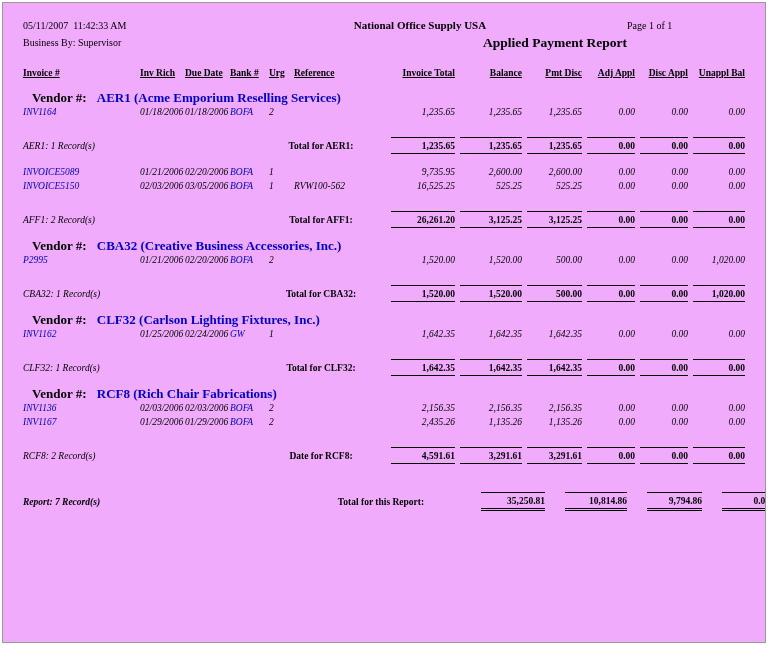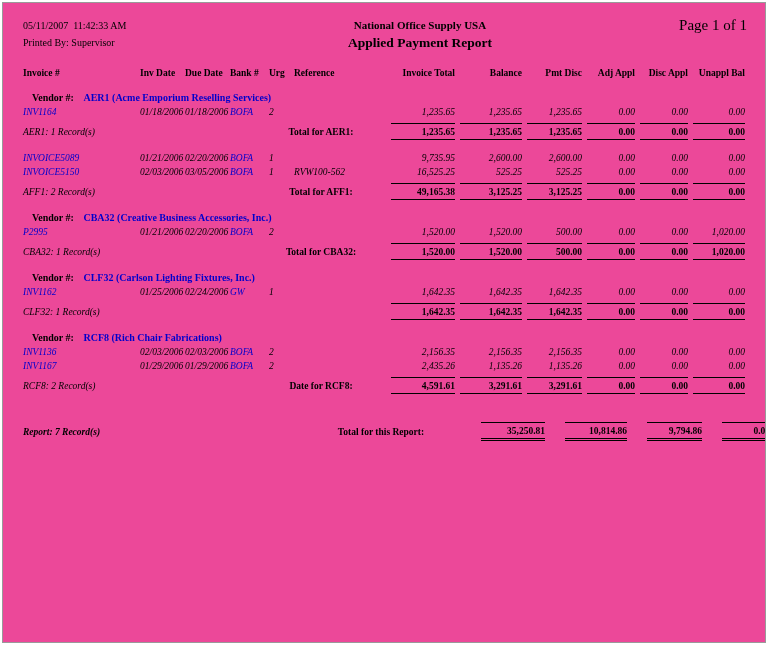--- a/index.html
+++ b/index.html
@@ -5,51 +5,51 @@
   * { margin: 0; padding: 0; box-sizing: border-box; }
   html, body { background: #ffffff; }
   body {
     width: 768px; height: 645px; position: relative;
     font-family: "Liberation Serif", serif; color: #000;
     overflow: hidden;
   }
   .page {
     position: absolute; inset: 2px;
     border: 1px solid var(--page-border, #9a9a9a);
-    background: #ec4899;
+    background: #f0abfc;
     padding: 14px 18px 0 20px;
     overflow: hidden;
   }
   
   .page-header { display: flex; align-items: flex-start; }
   .hdr-left  { width: 190px; font-size: 10px; line-height: 17px; }
   .datetime  { white-space: pre; }
   .hdr-center{ flex: 1; text-align: center; }
   .company   { font-size: 11px; font-weight: bold; line-height: 16px; }
-  .title     { font-size: 13.5px; font-weight: bold; line-height: 19px; }
-  .hdr-right { width: 120px; text-align: right; font-size: 15px; line-height: 17px; }
+  .title     { font-size: 13.5px; font-weight: bold; line-height: 19px; text-align: right; }
+  .hdr-right { width: 120px; text-align: left; font-size: 10px; line-height: 17px; }
   
   .grid {
     display: grid;
     grid-template-columns: 112px 40px 40px 34px 20px 92px 64px 62px 55px 48px 48px 52px;
     column-gap: 5px;
     font-size: 9.5px;
   }
   .num { text-align: right; }
   .link { color: var(--link, #0000cc); }
   .col-headers { margin-top: 14px; font-weight: bold; line-height: 14px; }
-  .col-headers span { white-space: nowrap; }
+  .col-headers span { text-decoration: underline; white-space: nowrap; }
   
   .group { margin-top: 11px; }
-  .vendor-row { font-size: 10px; line-height: 14px; padding-left: 9px; white-space: nowrap; }
+  .vendor-row { font-size: 13px; line-height: 14px; padding-left: 9px; white-space: nowrap; }
   .vendor-label { font-weight: bold; }
   .vendor-name  { color: var(--link, #0000cc); font-weight: bold; margin-left: 7px; }
   .inv-row { line-height: 14px; font-style: italic; }
   .inv-row span { white-space: nowrap; overflow: visible; }
-  .summary-row { margin-top: 4px; line-height: 12px; }
+  .summary-row { margin-top: 18px; line-height: 12px; }
   .record-count { grid-column: 1 / 4; font-style: italic; align-self: center; white-space: nowrap; }
   .total-label  { grid-column: 4 / 7; text-align: center; font-weight: bold; margin-right: -26px; align-self: center; white-space: nowrap; }
   .total-val {
     font-weight: bold; text-align: right;
     border-top: 1px solid #000; border-bottom: 1px solid #000;
     padding: 2px 0 1px;
   }
   .c7{grid-column:7}.c8{grid-column:8}.c9{grid-column:9}.c10{grid-column:10}.c11{grid-column:11}.c12{grid-column:12}
   
   .report-summary { margin-top: 28px; gap: 20px; }
@@ -57,32 +57,32 @@
   .report-summary .total-val { border-bottom: 3px double #000; }
 </style>
 </head>
 <body>
 
 <div class="page">
 
   <div class="page-header">
     <div class="hdr-left">
       <div class="datetime">05/11/2007  11:42:33 AM</div>
-      <div>Printed By: Supervisor</div>
+      <div>Business By: Supervisor</div>
     </div>
     <div class="hdr-center">
       <div class="company">National Office Supply USA</div>
       <div class="title">Applied Payment Report</div>
     </div>
     <div class="hdr-right">Page 1 of 1</div>
   </div>
 
   <div class="grid col-headers">
     <span>Invoice #</span>
-    <span>Inv Date</span>
+    <span>Inv Rich</span>
     <span>Due Date</span>
     <span>Bank #</span>
     <span>Urg</span>
     <span>Reference</span>
     <span class="num">Invoice Total</span>
     <span class="num">Balance</span>
     <span class="num">Pmt Disc</span>
     <span class="num">Adj Appl</span>
     <span class="num">Disc Appl</span>
     <span class="num">Unappl Bal</span>
@@ -150,21 +150,21 @@
     <span class="num">525.25</span>
     <span class="num">525.25</span>
     <span class="num">0.00</span>
     <span class="num">0.00</span>
     <span class="num">0.00</span>
   </div>
 </div>
     <div class="grid summary-row">
       <span class="record-count">AFF1: 2 Record(s)</span>
       <span class="total-label">Total for AFF1:</span>
-      <span class="total-val c7">49,165.38</span>
+      <span class="total-val c7">26,261.20</span>
       <span class="total-val c8">3,125.25</span>
       <span class="total-val c9">3,125.25</span>
       <span class="total-val c10">0.00</span>
       <span class="total-val c11">0.00</span>
       <span class="total-val c12">0.00</span>
     </div>
   </section>
 
   <section class="group">
     <div class="vendor-row">
@@ -215,20 +215,21 @@
     <span class="num">1,642.35</span>
     <span class="num">1,642.35</span>
     <span class="num">1,642.35</span>
     <span class="num">0.00</span>
     <span class="num">0.00</span>
     <span class="num">0.00</span>
   </div>
 </div>
     <div class="grid summary-row">
       <span class="record-count">CLF32: 1 Record(s)</span>
+      <span class="total-label">Total for CLF32:</span>
       <span class="total-val c7">1,642.35</span>
       <span class="total-val c8">1,642.35</span>
       <span class="total-val c9">1,642.35</span>
       <span class="total-val c10">0.00</span>
       <span class="total-val c11">0.00</span>
       <span class="total-val c12">0.00</span>
     </div>
   </section>
 
   <section class="group">

